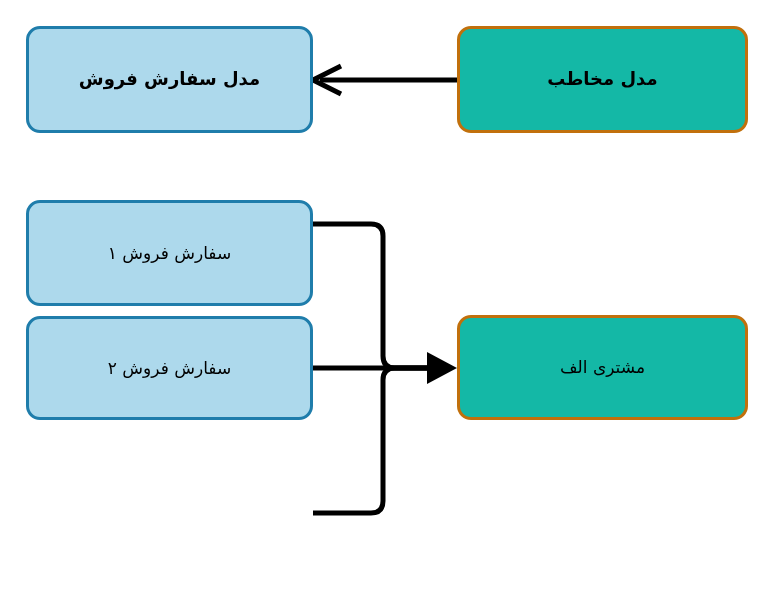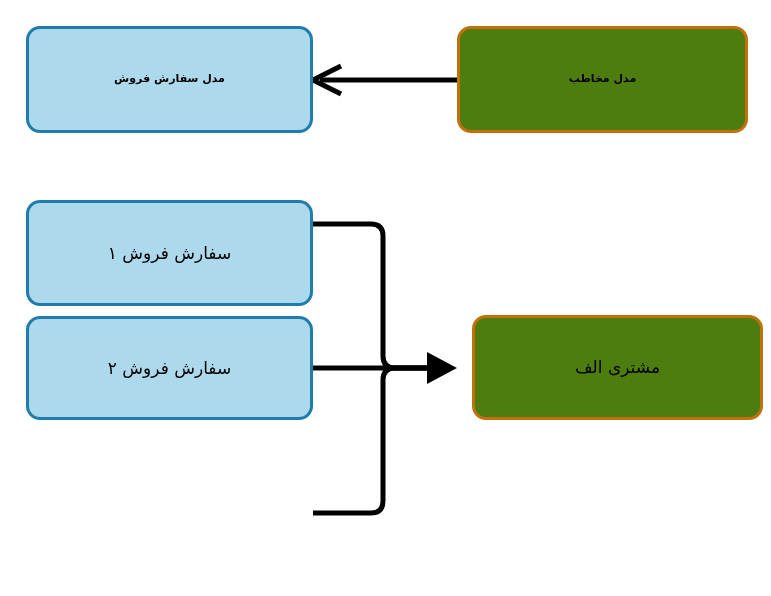--- a/index.html
+++ b/index.html
@@ -37,31 +37,31 @@
     direction: rtl;
     line-height: 1.35;
     padding: 4px 10px;
   }
   .node.blue {
     background: #ADD9EC;
     border: 3px solid #1F7DAB;
     color: #000000;
   }
   .node.orange {
-    background: #4d7c0f;
+    background: #14b8a6;
     border: 3px solid #C1700C;
     color: #000000;
   }
   .node .label {
     display: block;
     width: 100%;
   }
   .node.model .label {
     font-weight: bold;
-    font-size: 11px;
+    font-size: 18px;
   }
   .node.instance .label {
     font-weight: normal;
     font-size: 17px;
   }
 </style>
 </head>
 <body>
 
 <div id="canvas">
@@ -98,17 +98,17 @@
 
   <div class="node blue instance" style="left:26px; top:172px; width:287px; height:106px;margin-top:28px;">
     <span class="label">سفارش فروش ۱</span>
   </div>
 
   <div class="node blue instance" style="left:26px; top:316px; width:287px; height:104px;">
     <span class="label">سفارش فروش ۲</span>
   </div>
 
 
-  <div class="node orange instance" style="left:472px; top:315px; width:291px; height:105px;">
+  <div class="node orange instance" style="left:457px; top:315px; width:291px; height:105px;">
     <span class="label">مشتری الف</span>
   </div>
 
 </div>
 
 </body></html>

